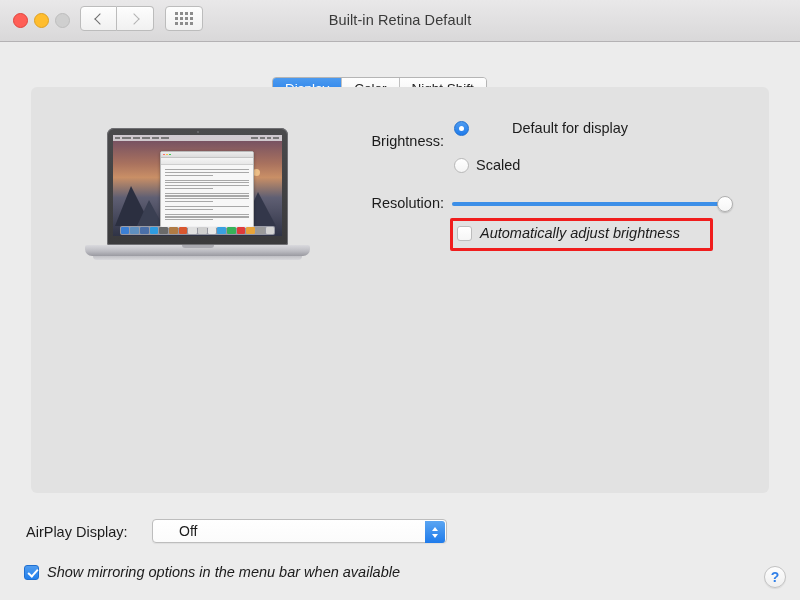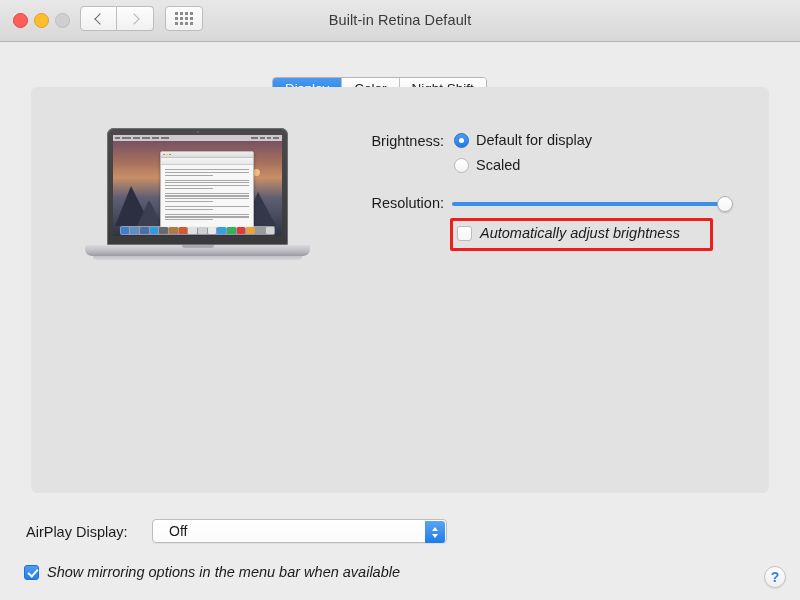--- a/index.html
+++ b/index.html
@@ -361,21 +361,21 @@
     text-align: right;
   }
   #resolution-label { left: 258px; top: 133px; width: 186px; }
   #brightness-label { left: 258px; top: 195px; width: 186px; }
 
   .radio-row {
     position: absolute;
     display: flex;
     align-items: center;
   }
-  #radio-default { left: 454px; top: 132px; }
+  #radio-default { left: 454px; top: 120px; gap: 36px; }
   #radio-scaled  { left: 454px; top: 157px; }
 
   .radio {
     width: 15px; height: 15px;
     border-radius: 50%;
     box-sizing: border-box;
     flex: none;
     margin-right: 7px;
   }
   .radio.off {
@@ -497,21 +497,21 @@
     border: 1px solid #bdbdbd;
     border-radius: 4px;
     box-sizing: border-box;
     box-shadow: 0 1px 1px rgba(0,0,0,0.06);
     display: flex;
     align-items: center;
   }
   .popup-value {
     font-size: 14px;
     color: #1c1c1c;
-    margin-left: 16px;
+    margin-left: 26px;
   }
   .popup-arrows {
     position: absolute;
     right: 1px; top: 1px;
     width: 20px;
     height: 22px;
     background: linear-gradient(to bottom,#5aa5f2,#1f7beb);
     border-radius: 0 3px 3px 0;
     display: flex;
     flex-direction: column;

